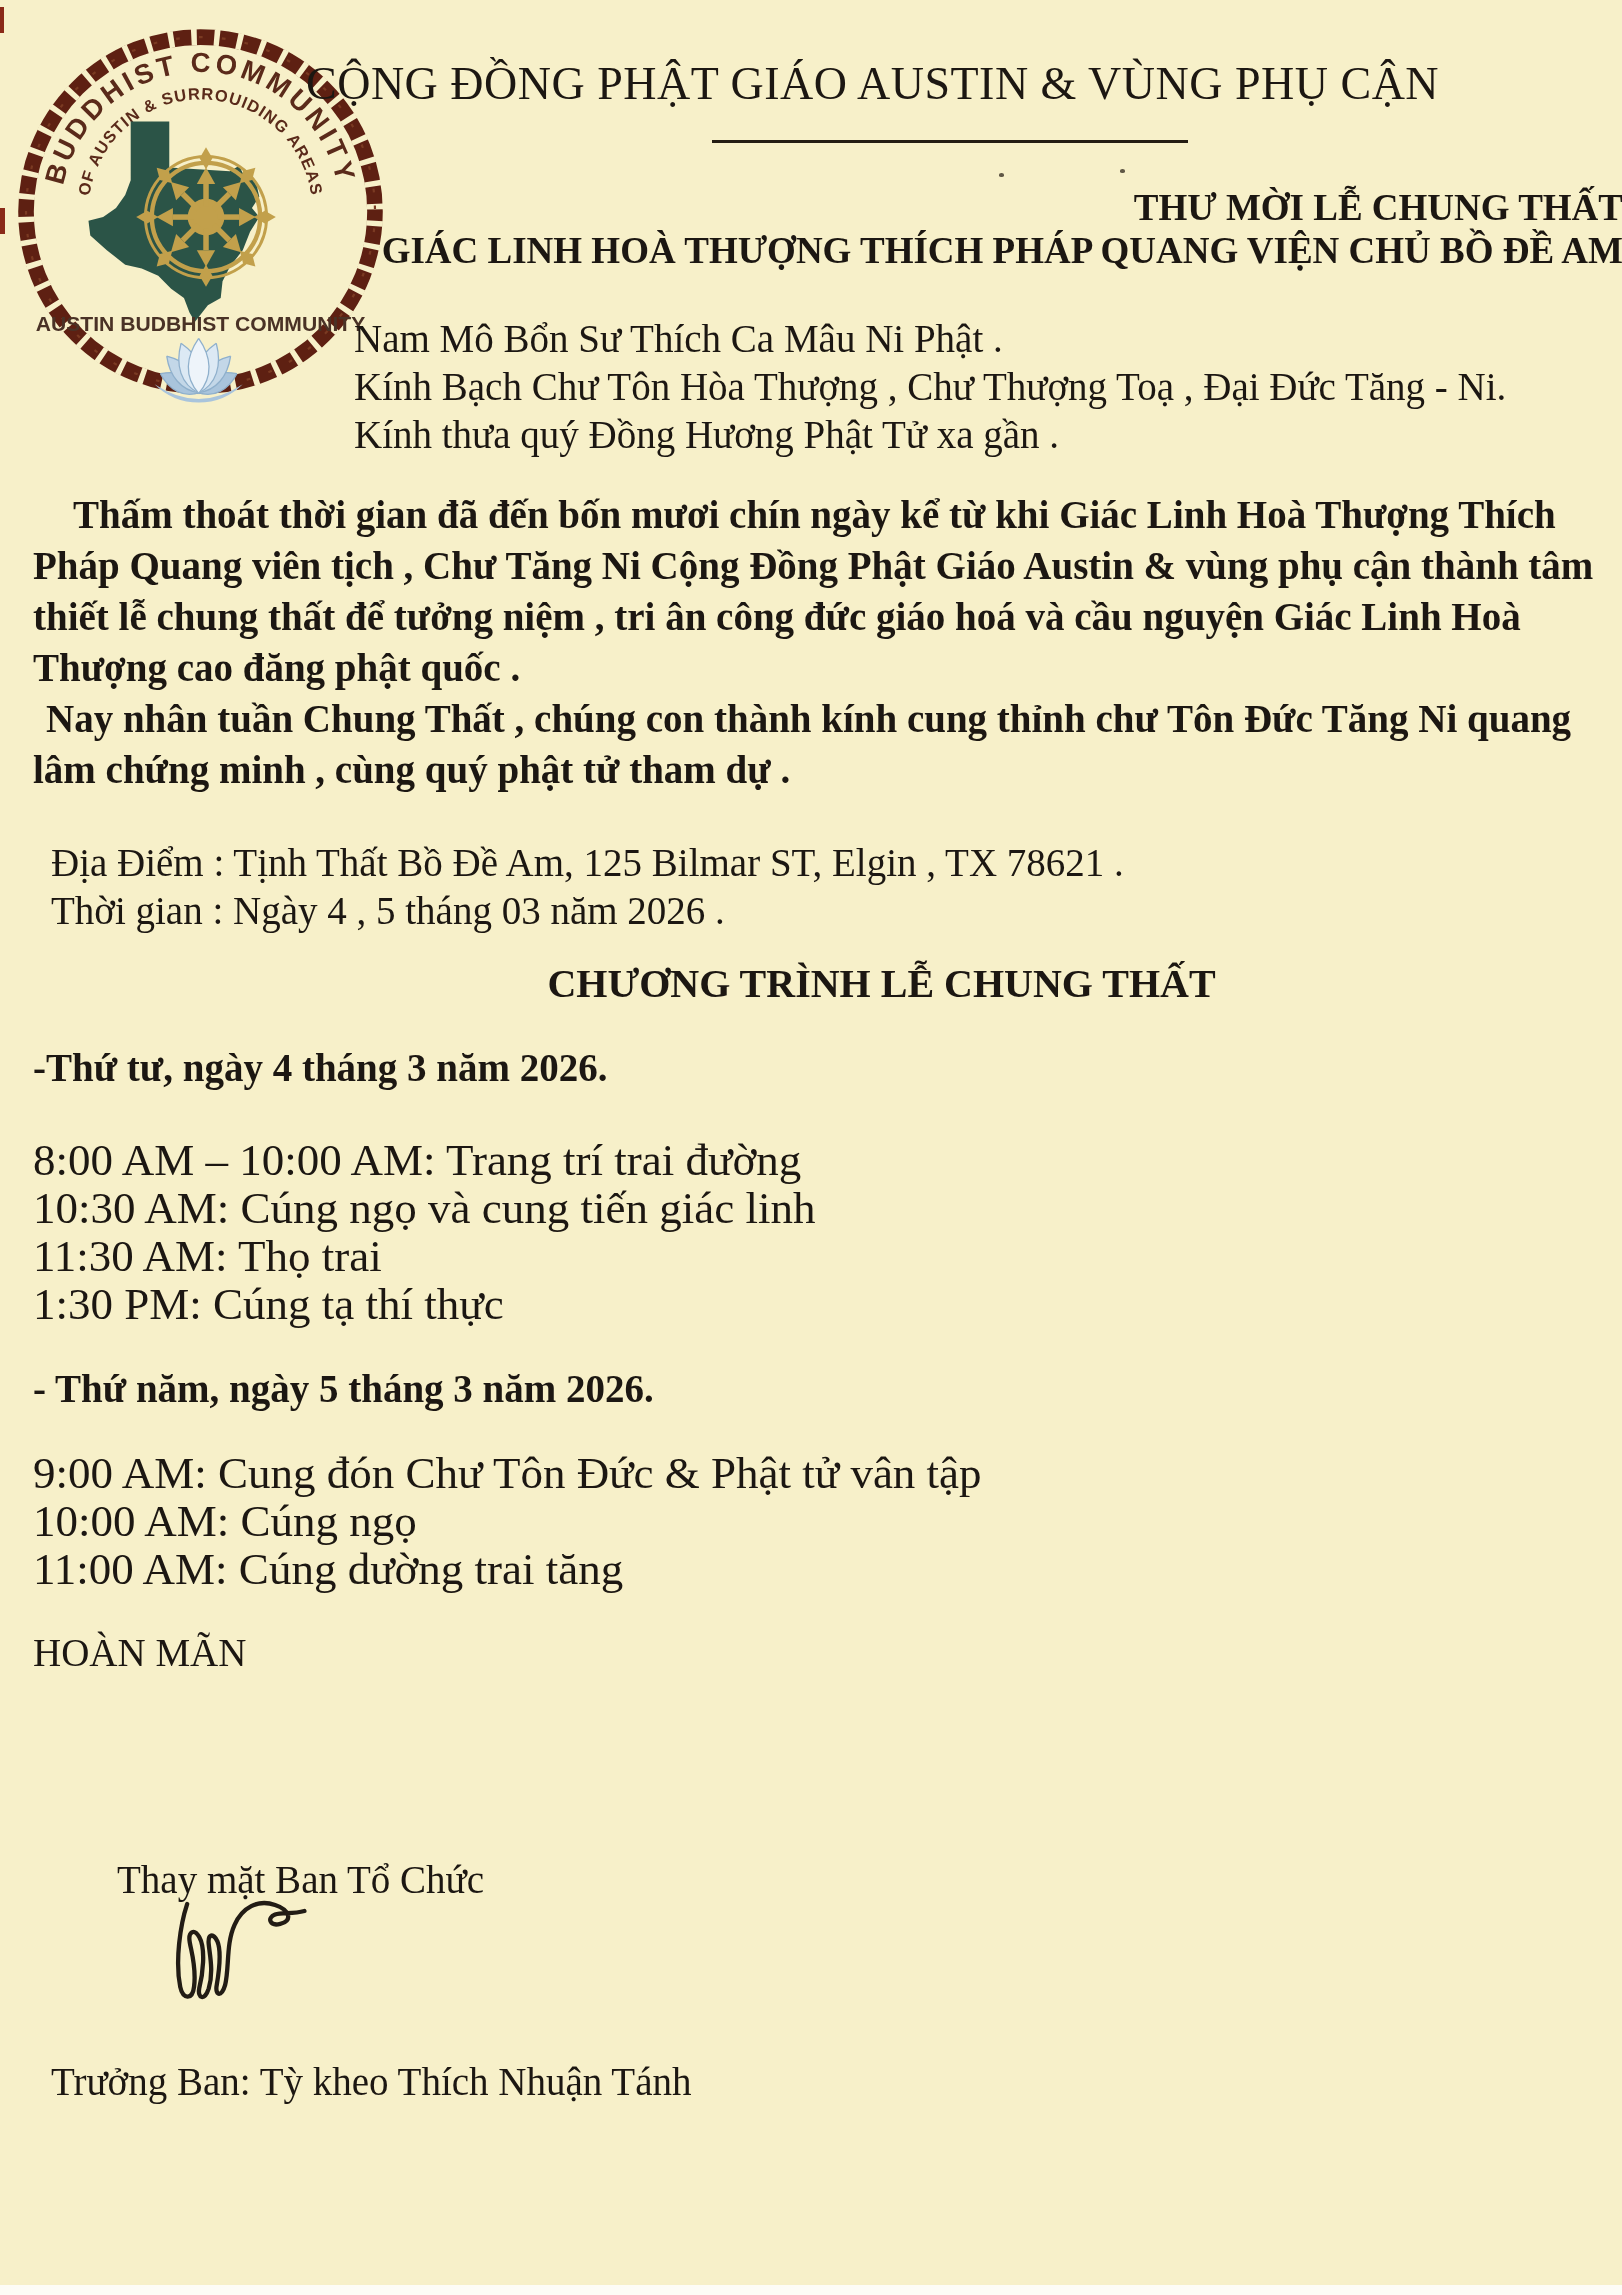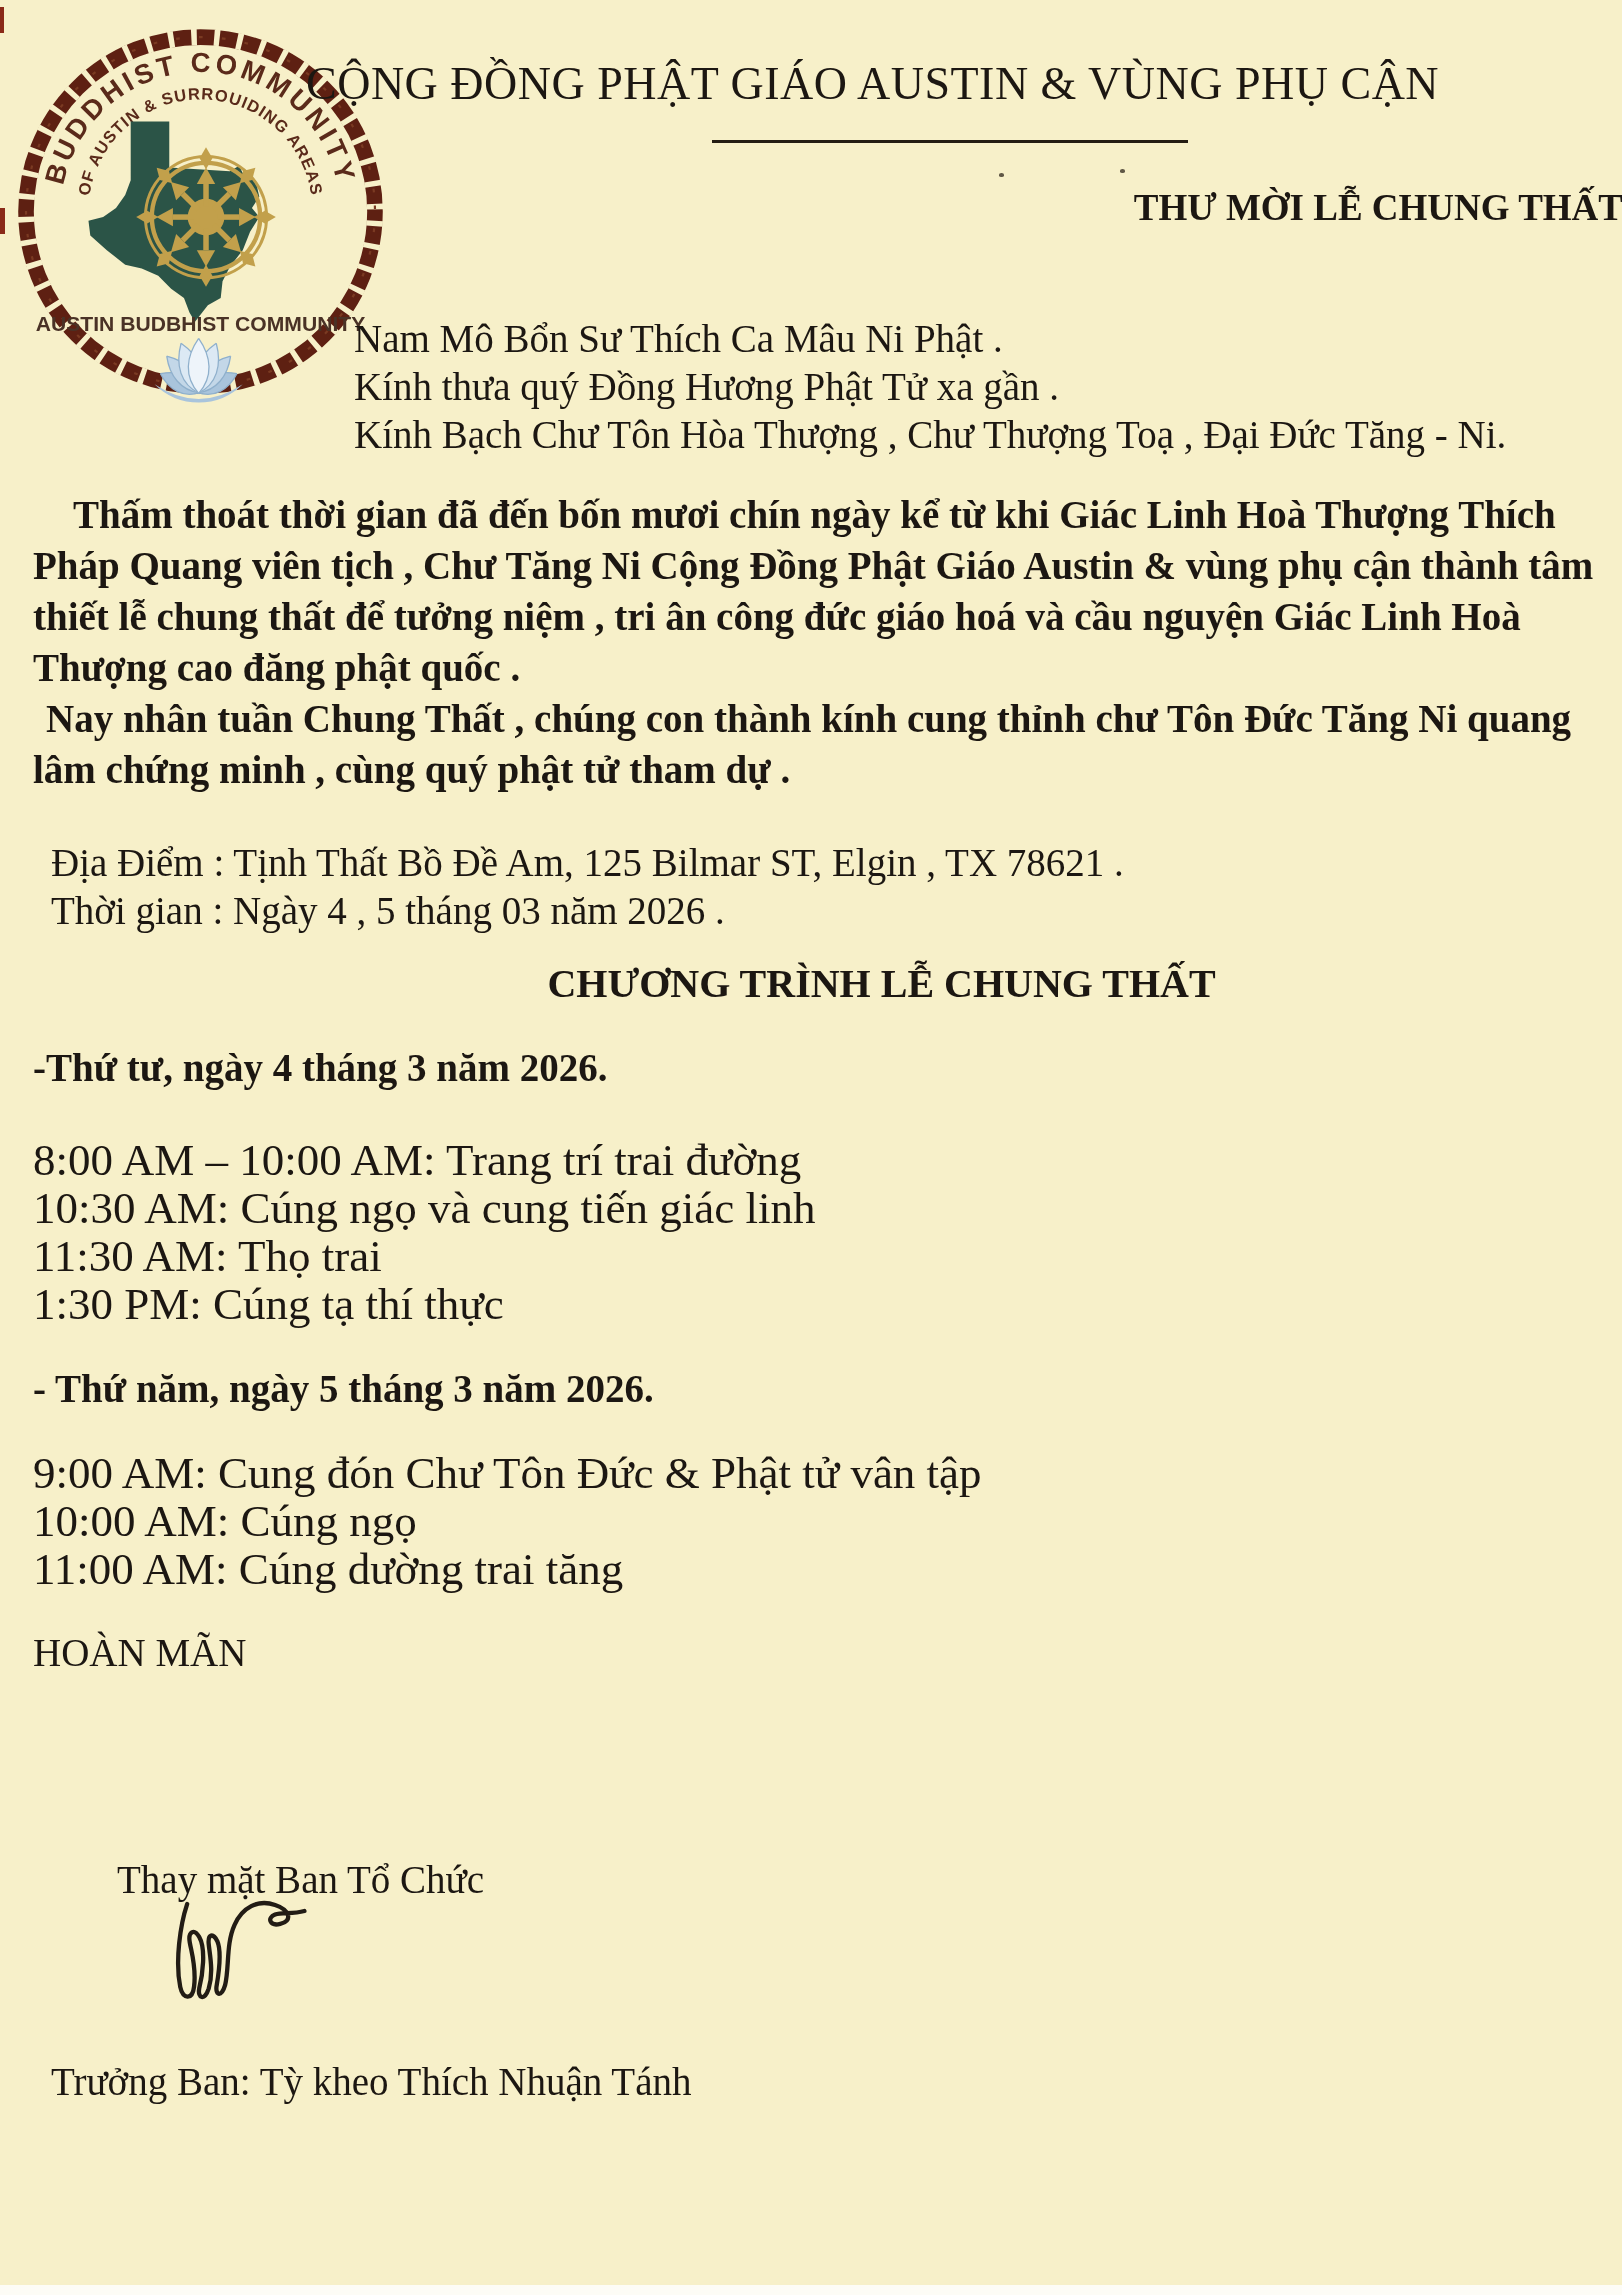--- a/index.html
+++ b/index.html
@@ -114,26 +114,27 @@
       <path d="M100 171 C93 181 92 192 100 200 C108 192 107 181 100 171" fill="#dce9f4" transform="rotate(20 100 199)"></path>
       <path d="M100 170 C93 180 92 191 100 200 C108 191 107 180 100 170" fill="#eef4fa"></path>
       <path d="M76 195 Q100 211 124 195 Q114 205 100 205 Q86 205 76 195" fill="#a9c4dc" stroke="none"></path>
     </g>
   </svg>
 
   <div class="org-title">CỘNG ĐỒNG PHẬT GIÁO AUSTIN &amp; VÙNG PHỤ CẬN</div>
   <div class="header-divider"></div>
   <div class="invite-titles">
     <div class="invite-line1">THƯ MỜI LỄ CHUNG THẤT</div>
+    <div class="invite-line2">GIÁC LINH HOÀ THƯỢNG THÍCH PHÁP QUANG VIỆN CHỦ BỒ ĐỀ AM</div>
   </div>
 
   <div class="salutation">
     <div>Nam Mô Bổn Sư Thích Ca Mâu Ni Phật .</div>
+    <div>Kính Bạch Chư Tôn Hòa Thượng , Chư Thượng Toạ , Đại Đức Tăng - Ni.</div>
     <div>Kính thưa quý Đồng Hương Phật Tử xa gần .</div>
-    <div>Kính Bạch Chư Tôn Hòa Thượng , Chư Thượng Toạ , Đại Đức Tăng - Ni.</div>
   </div>
 
   <div class="body-block">
     <p class="p1">Thấm thoát thời gian đã đến bốn mươi chín ngày kể từ khi Giác Linh Hoà Thượng Thích Pháp Quang viên tịch , Chư Tăng Ni Cộng Đồng Phật Giáo Austin &amp; vùng phụ cận thành tâm thiết lễ chung thất để tưởng niệm , tri ân công đức giáo hoá và cầu nguyện Giác Linh Hoà Thượng cao đăng phật quốc .</p>
     <p class="p2">Nay nhân tuần Chung Thất , chúng con thành kính cung thỉnh chư Tôn Đức Tăng Ni quang lâm chứng minh , cùng quý phật tử tham dự .</p>
   </div>
 
   <div class="loc-block">
     <div>Địa Điểm : Tịnh Thất Bồ Đề Am, 125 Bilmar ST, Elgin , TX 78621 .</div>
     <div>Thời gian : Ngày 4 , 5 tháng 03 năm 2026 .</div>

